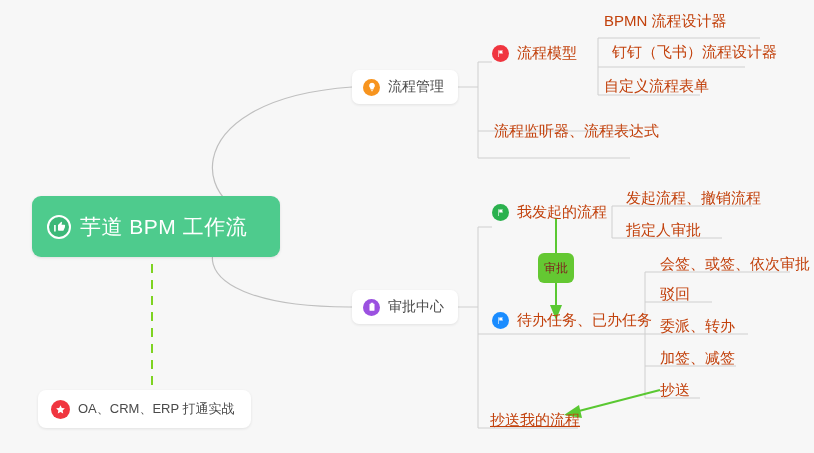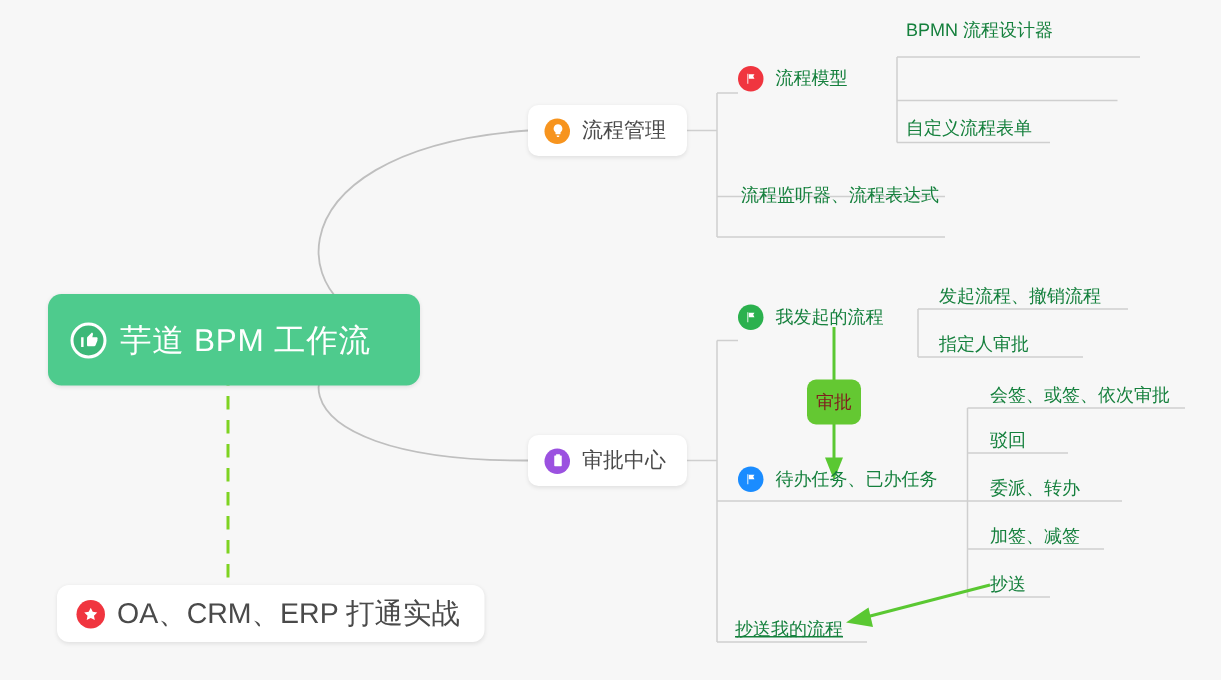--- a/index.html
+++ b/index.html
@@ -47,27 +47,27 @@
   .card .card-label{
     font-size:14px;color:#4a4a4a;margin-left:8px;white-space:nowrap;
   }
   #node-flow-mgmt{left:352px;top:70px;}
   #node-approval{left:352px;top:290px;}
 
   
   #node-oa{
     left:38px;top:390px;height:38px;border-radius:8px;padding:0 16px 0 13px;
   }
-  #node-oa .card-label{font-size:19px;}
+  #node-oa .card-label{font-size:13px;}
 
   
   .leaf{
     position:absolute;
-    font-size:12px;
-    color:#15803d;
+    font-size:15px;
+    color:#c2410c;
     white-space:nowrap;
     display:flex;align-items:center;
     padding-bottom:4px;
   }
   .leaf .leaf-label{margin-left:0;}
   .leaf.with-icon .leaf-label{margin-left:8px;}
 
   
   .icon{display:inline-block;flex:0 0 auto;position:relative;}
 
@@ -182,20 +182,23 @@
 
   <div class="leaf" style="left:494px;top:122px;">
     <span class="leaf-label">流程监听器、流程表达式</span>
   </div>
 
 
   <div class="leaf" style="left:604px;top:12px;">
     <span class="leaf-label">BPMN 流程设计器</span>
   </div>
 
+  <div class="leaf" style="left:612px;top:43px;">
+    <span class="leaf-label">钉钉（飞书）流程设计器</span>
+  </div>
 
   <div class="leaf" style="left:604px;top:77px;">
     <span class="leaf-label">自定义流程表单</span>
   </div>
 
   <div class="card" id="node-approval">
     <span class="icon icon-circle ic-purple">
       <svg width="10" height="10" viewBox="0 0 24 24" fill="#ffffff">
         <path d="M9 2h6v2h2a1 1 0 011 1v15a1 1 0 01-1 1H7a1 1 0 01-1-1V5a1 1 0 011-1h2V2zm-1 7h8v1.6H8V9zm0 4h8v1.6H8V13zm0 4h5v1.6H8V17z"></path>
       </svg>

